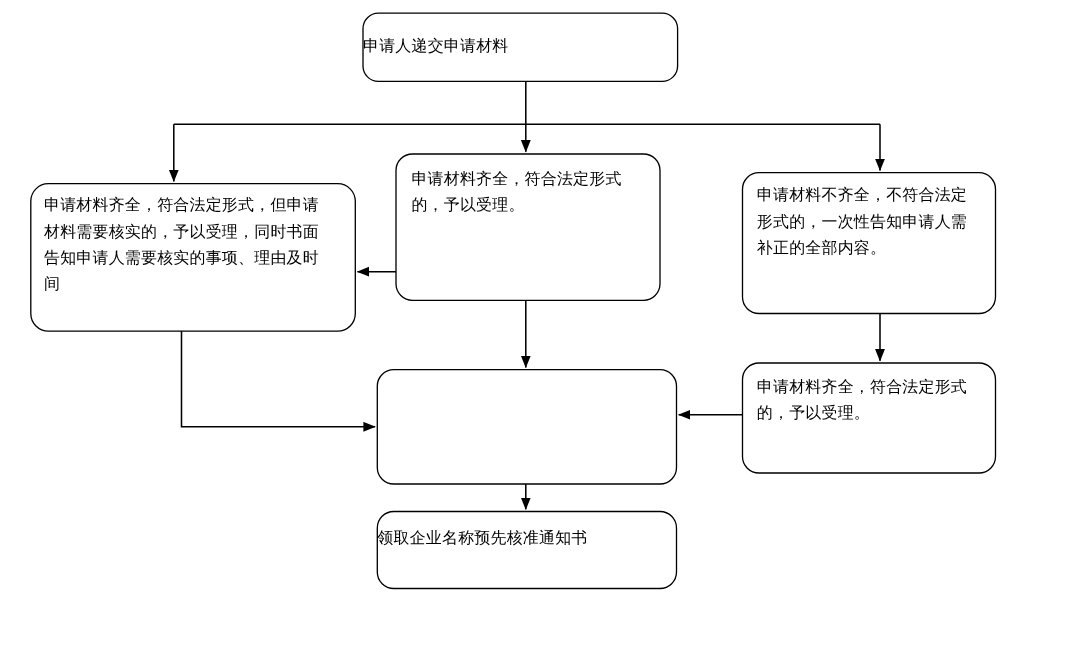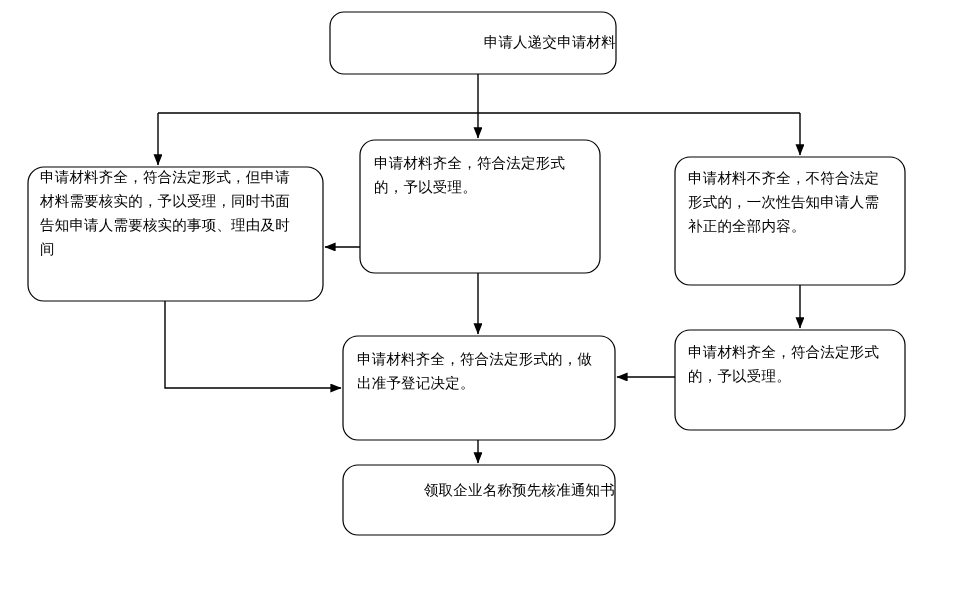--- a/index.html
+++ b/index.html
@@ -41,21 +41,21 @@
     box-sizing: border-box;
     color: #000000;
     font-family: "DejaVu Sans", "Liberation Sans", sans-serif;
     font-size: 14.5px;
     line-height: 24px;
     letter-spacing: 0.2px;
     white-space: pre-wrap;
     pointer-events: none;
   }
   .node-text.center-align {
-    text-align: right;
+    text-align: left;
   }
 </style>
 </head>
 <body>
 
 <div id="flow-root">
 
   <svg class="flow-canvas" viewBox="0 0 974 589">
     <defs>
       <marker id="arrowhead" markerWidth="9" markerHeight="9" refX="7.6" refY="3.2" orient="auto" markerUnits="strokeWidth">
@@ -95,25 +95,24 @@
 
     <path class="conn" d="M 800 285 L 800 328" marker-end="url(#arrowhead)"></path>
 
     <path class="conn" d="M 675 377 L 617 377" marker-end="url(#arrowhead)"></path>
 
     <path class="conn" d="M 478 440 L 478 463" marker-end="url(#arrowhead)"></path>
   </svg>
 
   <div class="node-text center-align" style="left:330px; top:12px; width:286px; height:62px; padding-top:18px;">申请人递交申请材料</div>
 
-  <div class="node-text" style="left:28px; top:156px; width:286px; height:134px; padding:9px 14px 0 12px;">申请材料齐全，符合法定形式，但申请材料需要核实的，予以受理，同时书面告知申请人需要核实的事项、理由及时间</div>
+  <div class="node-text" style="left:28px; top:166px; width:286px; height:134px; padding:9px 14px 0 12px;">申请材料齐全，符合法定形式，但申请材料需要核实的，予以受理，同时书面告知申请人需要核实的事项、理由及时间</div>
 
   <div class="node-text" style="left:360px; top:140px; width:240px; height:133px; padding:11px 12px 0 14px;">申请材料齐全，符合法定形式的，予以受理。</div>
 
   <div class="node-text" style="left:675px; top:157px; width:230px; height:96px; padding:9px 12px 0 13px;">申请材料不齐全，不符合法定形式的，一次性告知申请人需补正的全部内容。</div>
 
   <div class="node-text" style="left:675px; top:330px; width:230px; height:100px; padding:10px 12px 0 13px;">申请材料齐全，符合法定形式的，予以受理。</div>
 
-  <div class="node-text" style="left:343px; top:336px; width:272px; height:104px; padding:11px 12px 0 14px;">申请材料齐全，符合法定形式的，做出准予登记决定。</div>
 
   <div class="node-text center-align" style="left:343px; top:465px; width:272px; height:76px; padding-top:13px;">领取企业名称预先核准通知书</div>
 
 </div>
 
 </body></html>

